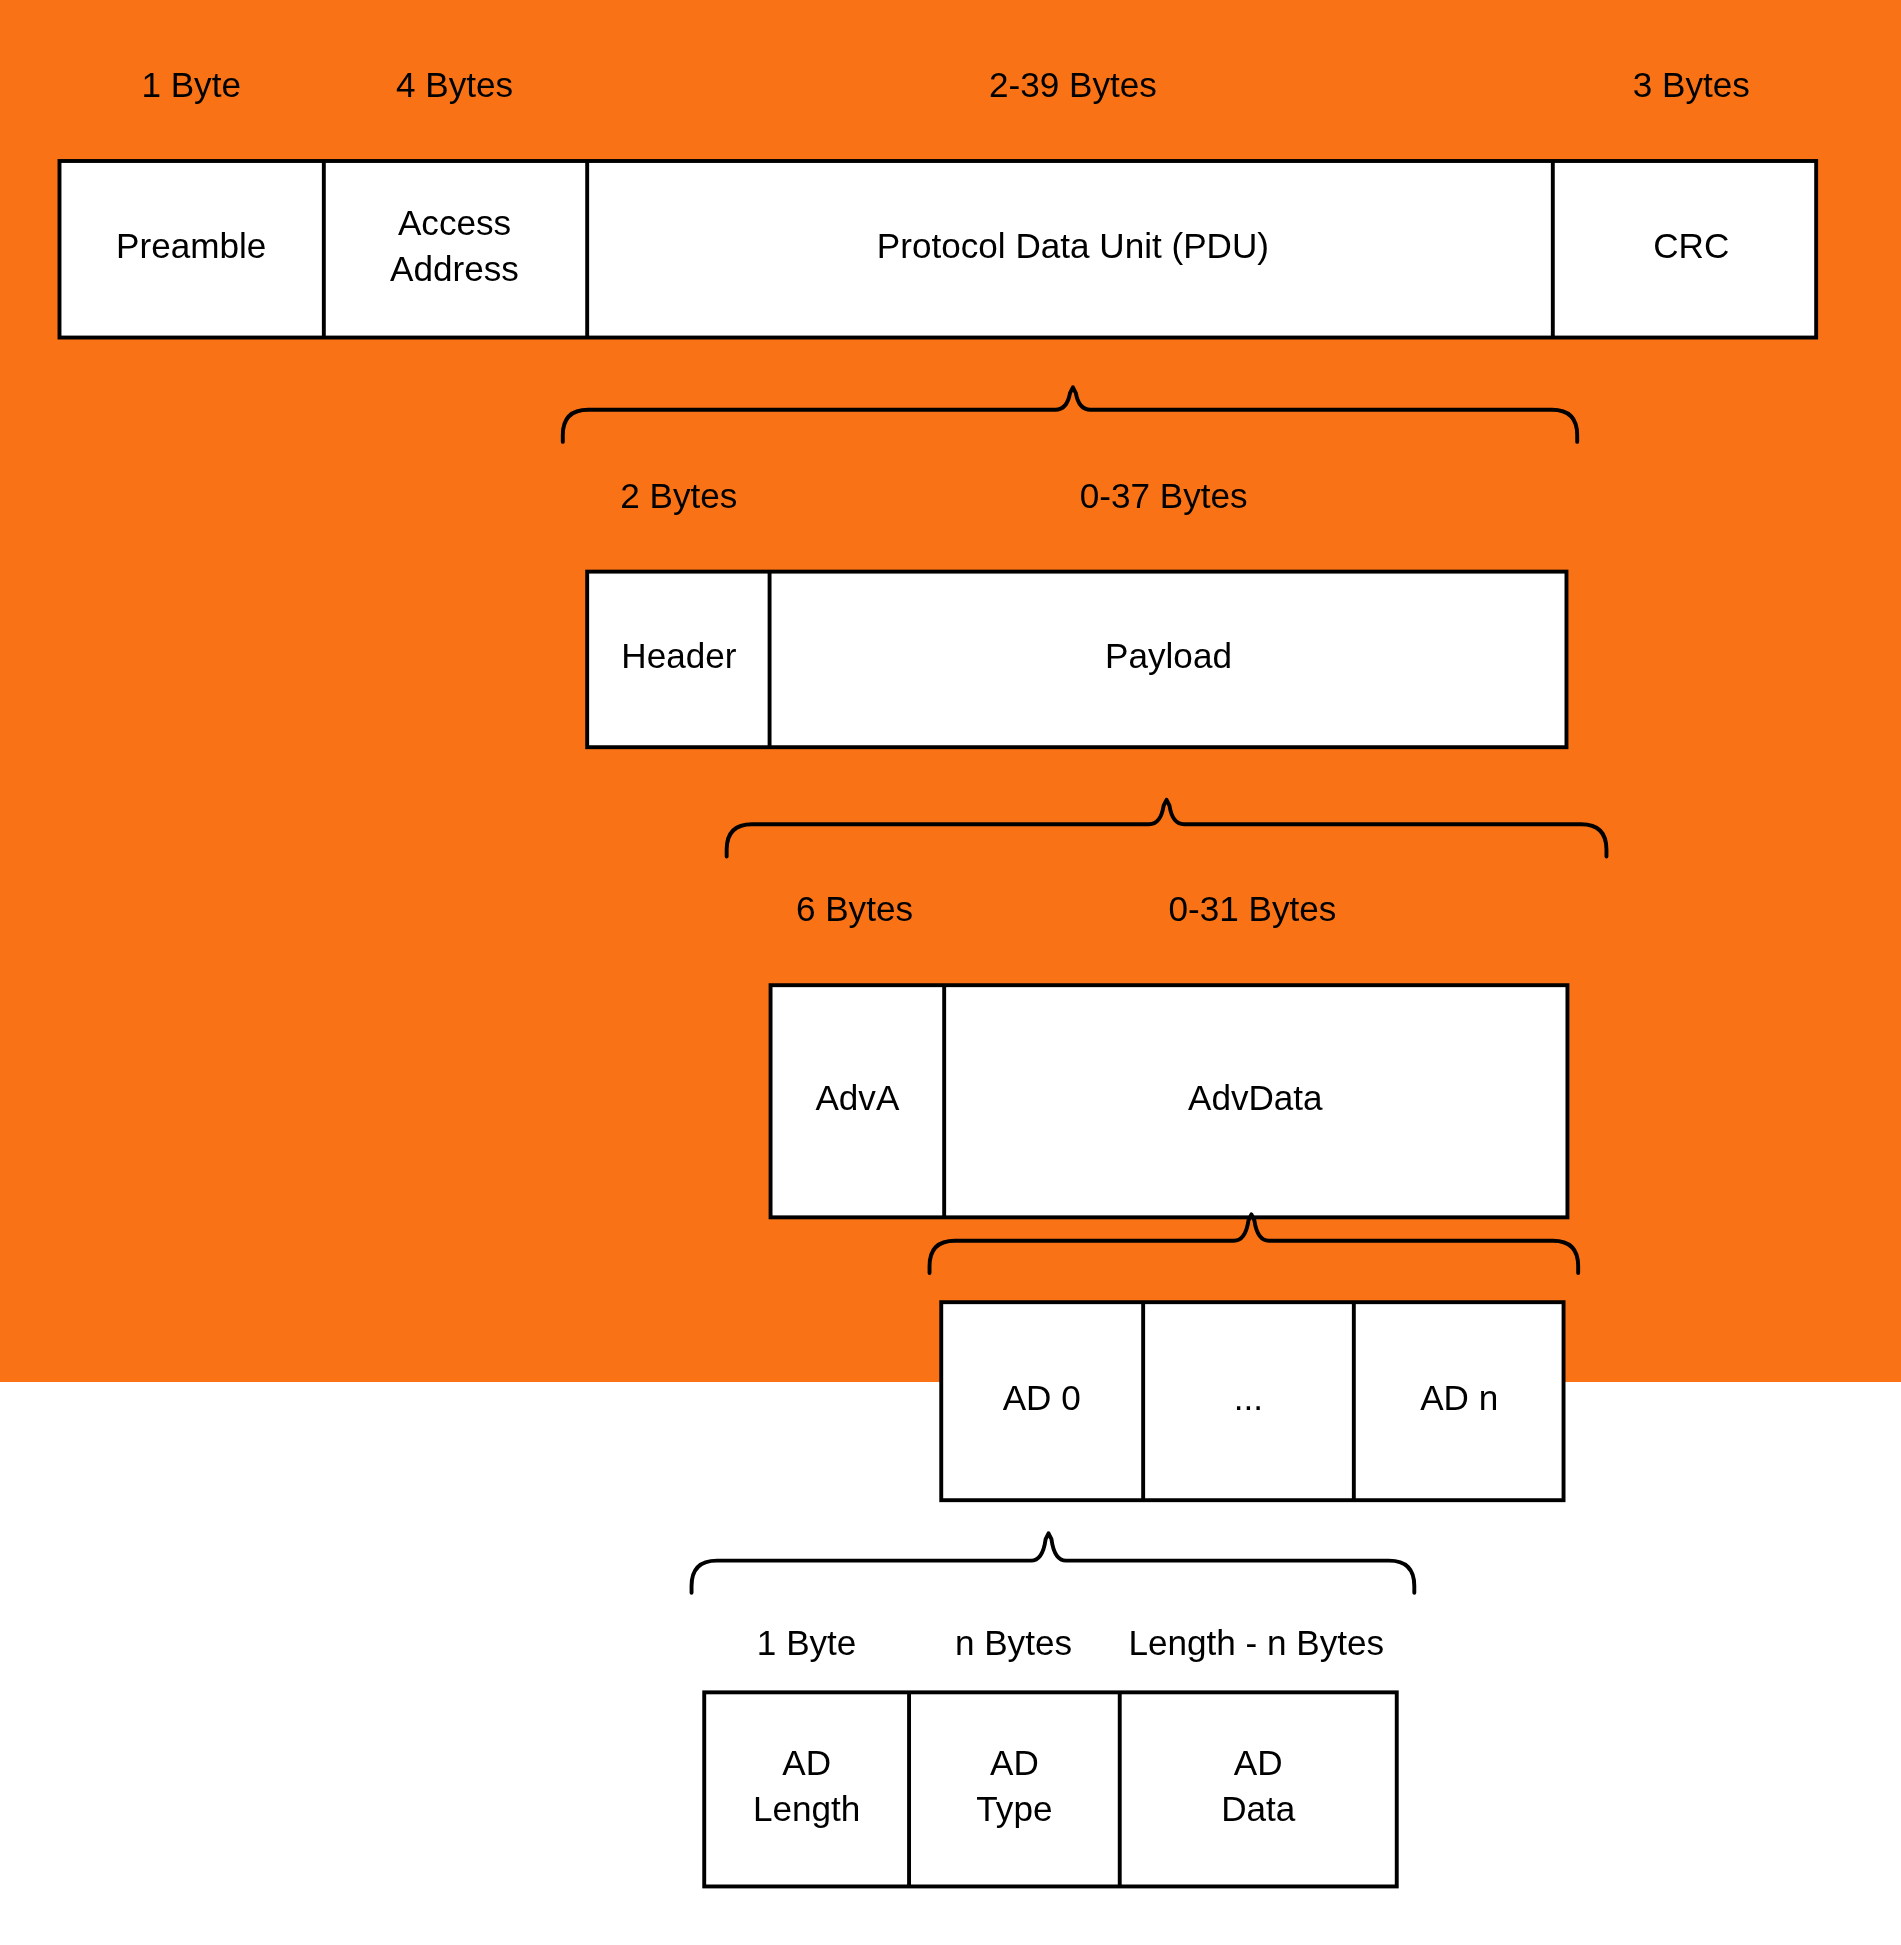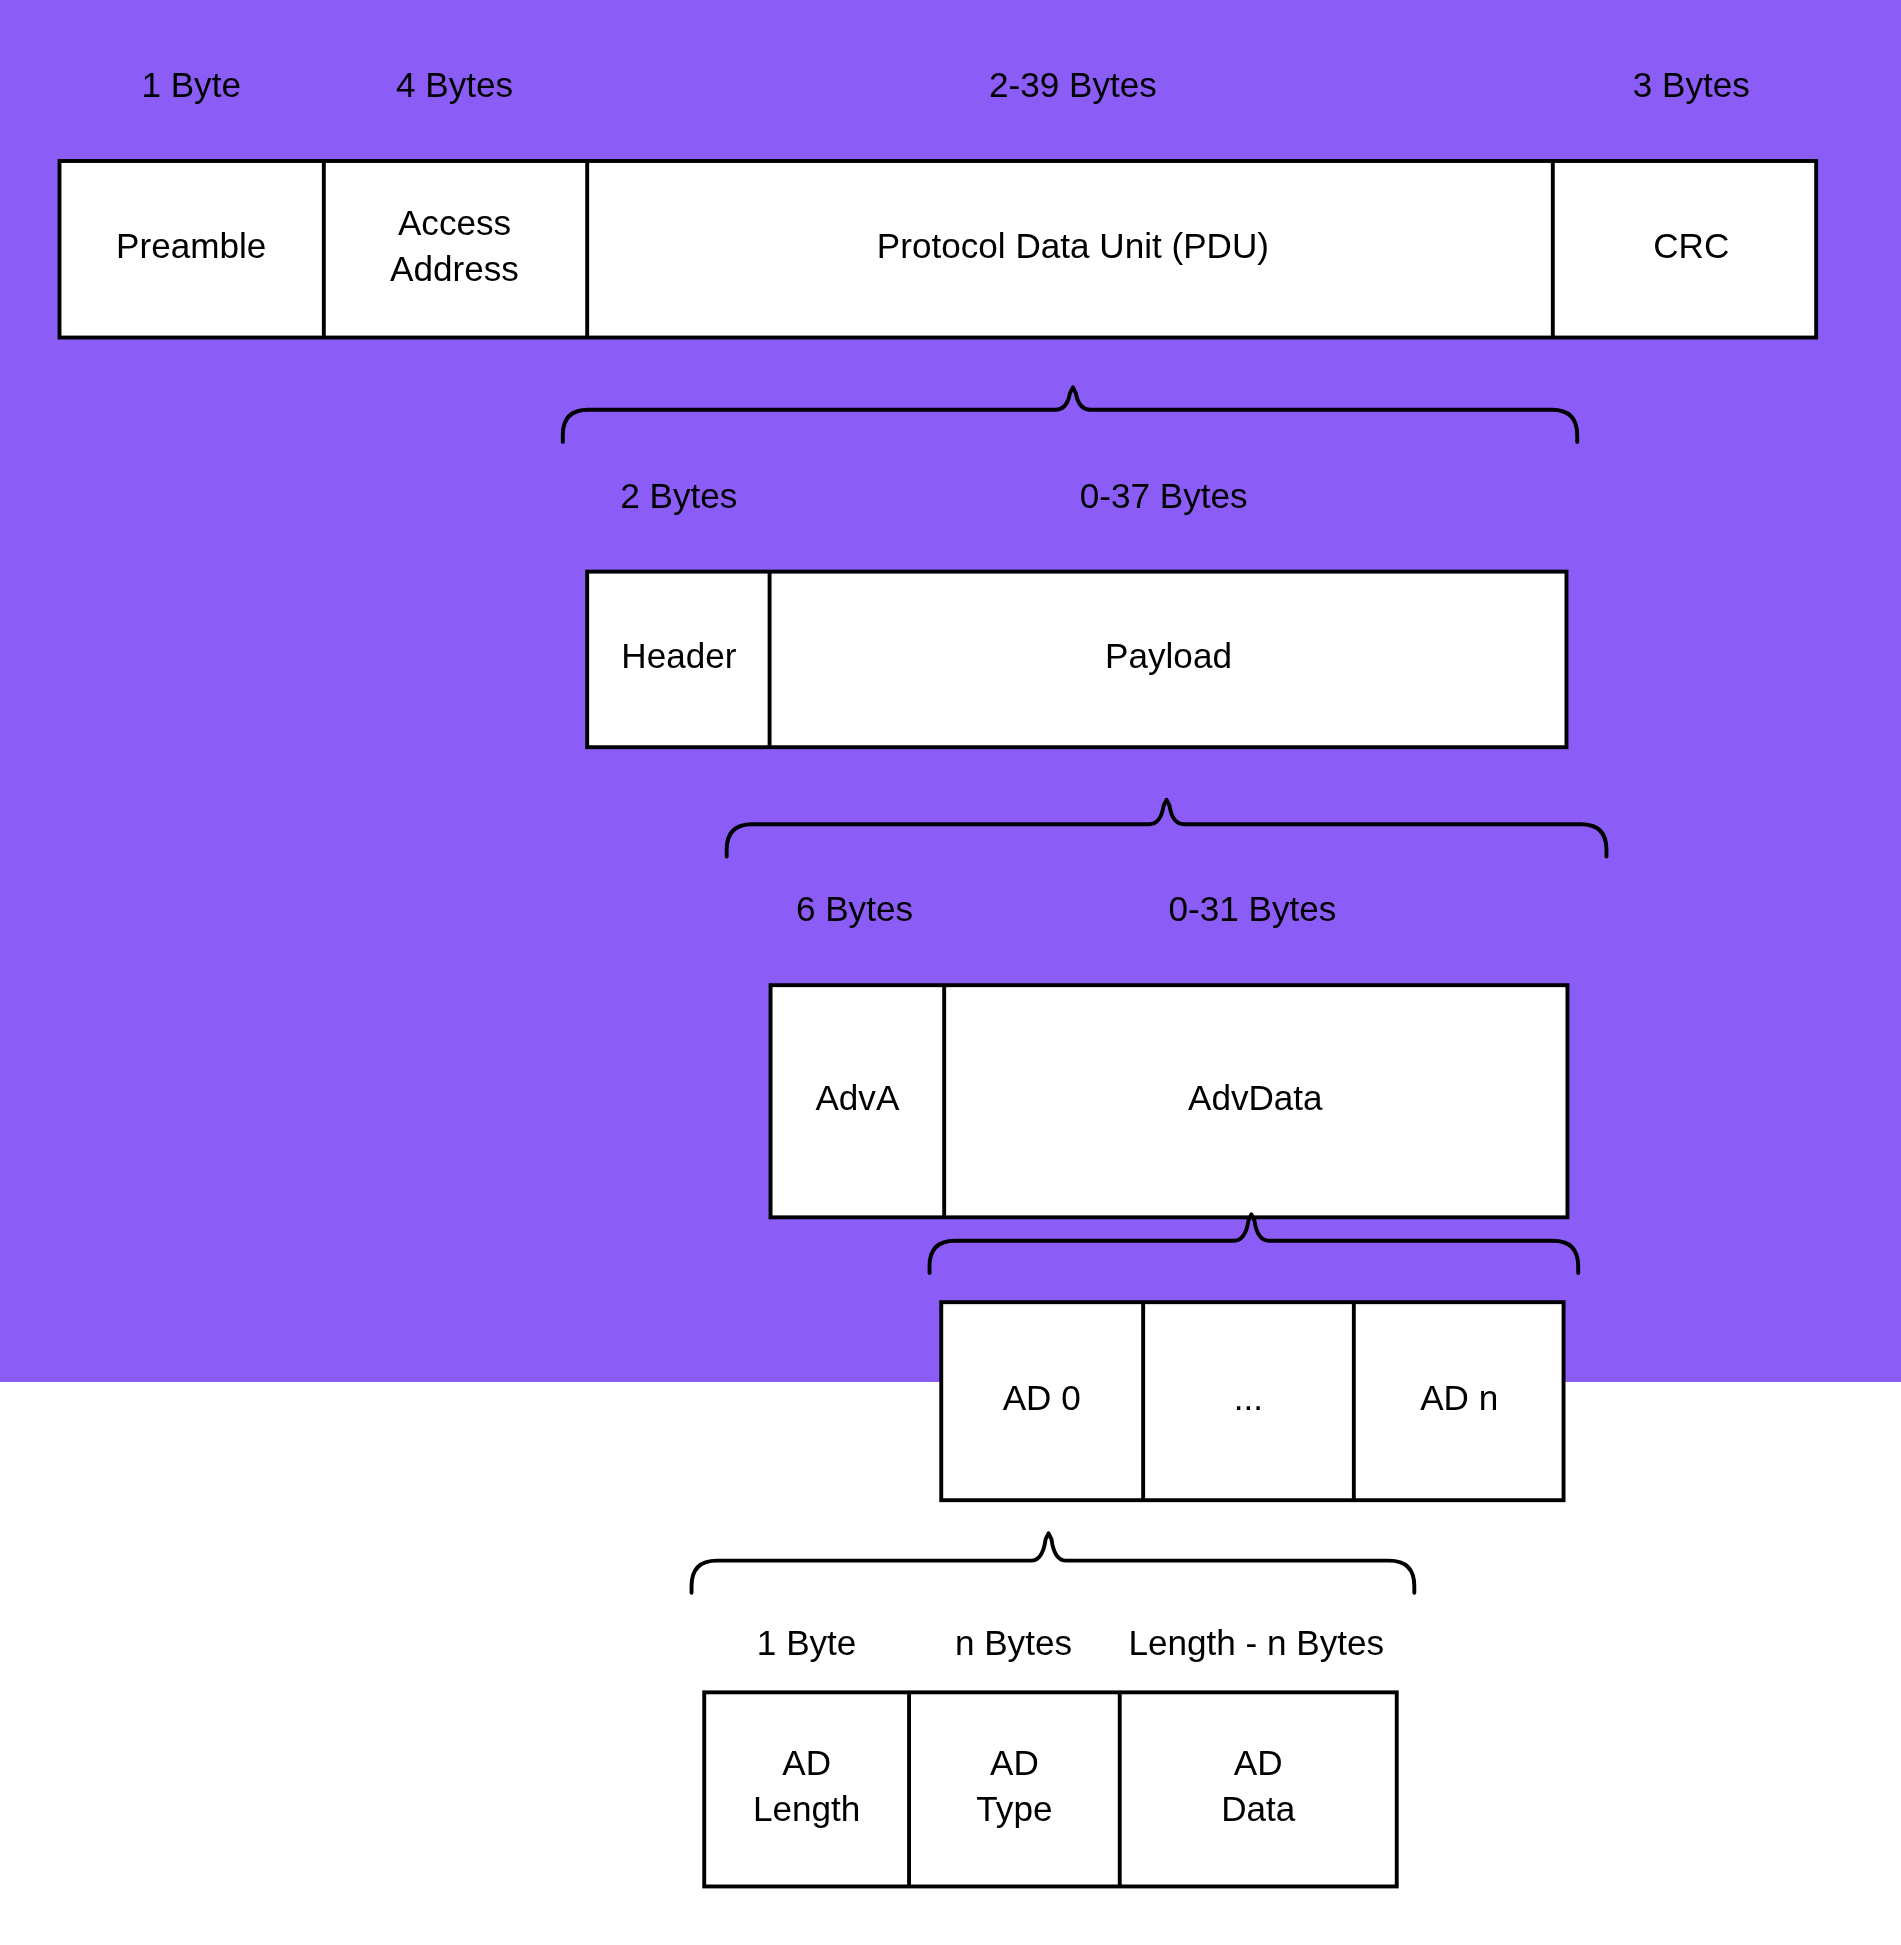--- a/index.html
+++ b/index.html
@@ -11,21 +11,21 @@
     width: 1902px;
     height: 1946px;
     font-family: "Liberation Sans", sans-serif;
     color: #000000;
     overflow: hidden;
   }
   #diagram-root {
     position: relative;
     width: 1902px;
     height: 1382px;
-    background: #8b5cf6;
+    background: #f97316;
   }
   svg.diagram-canvas {
     position: absolute;
     top: 0;
     left: 0;
     width: 1902px;
     height: 1946px;
   }
   .box-rect {
     fill: #ffffff;

